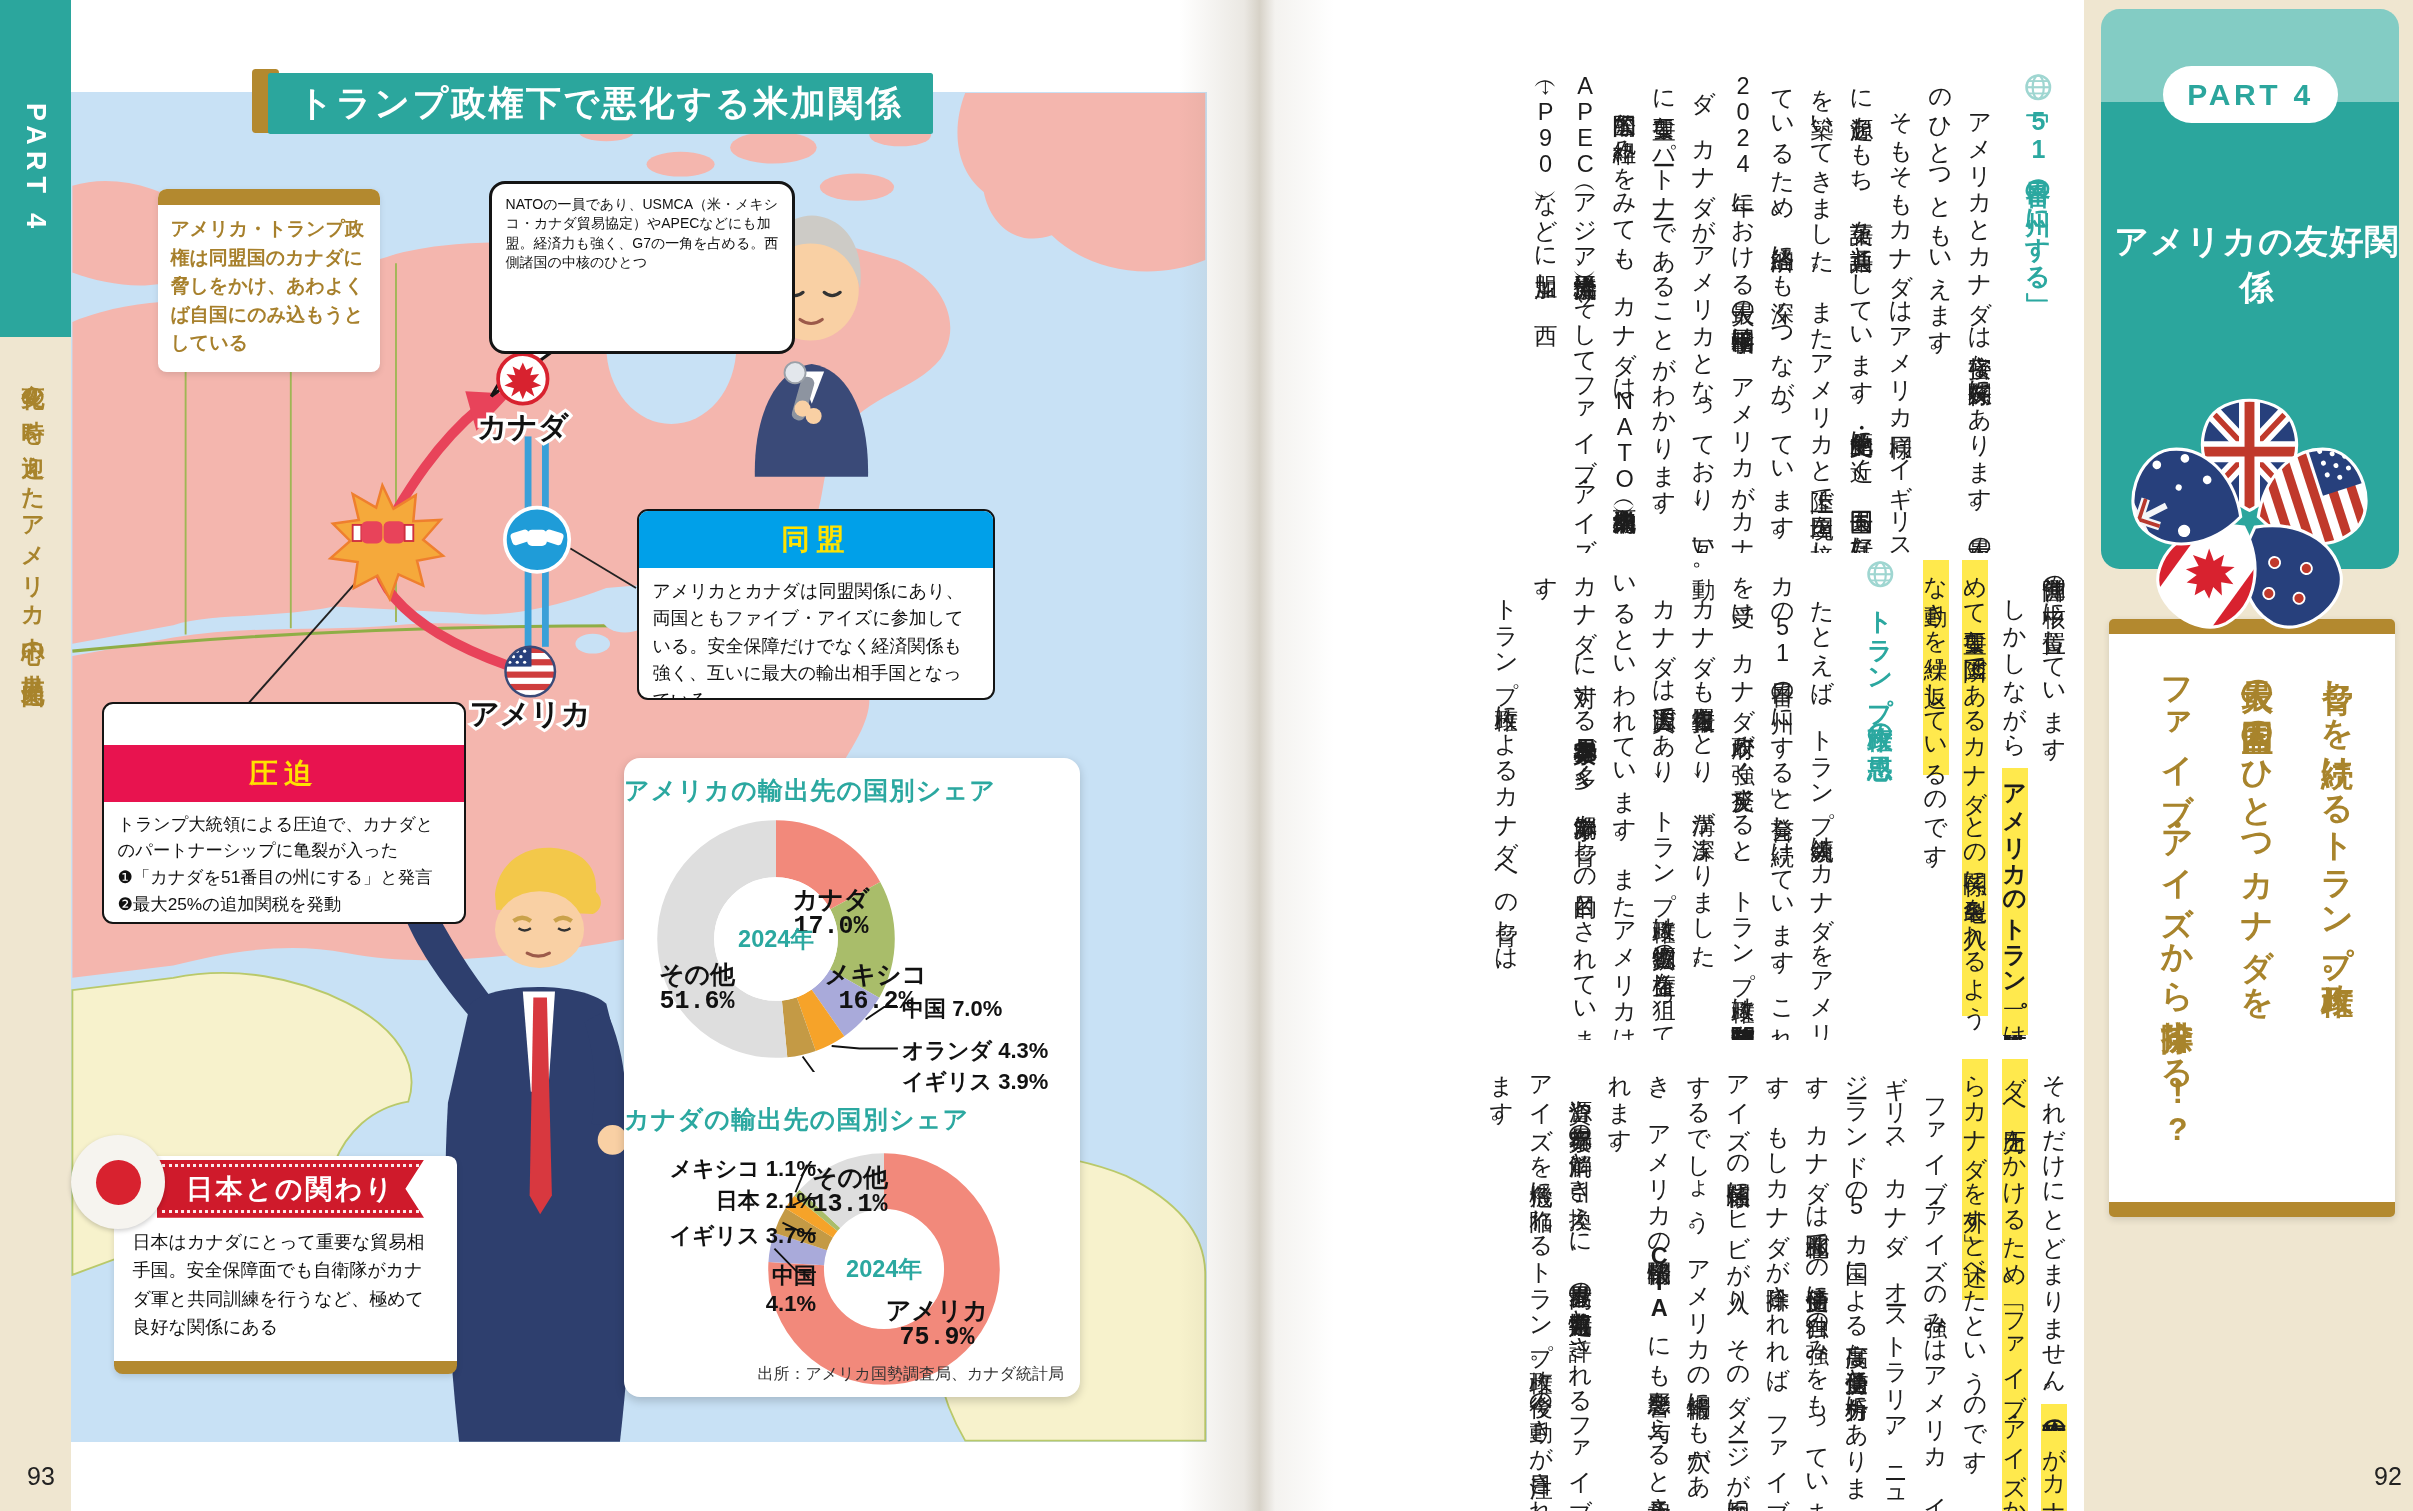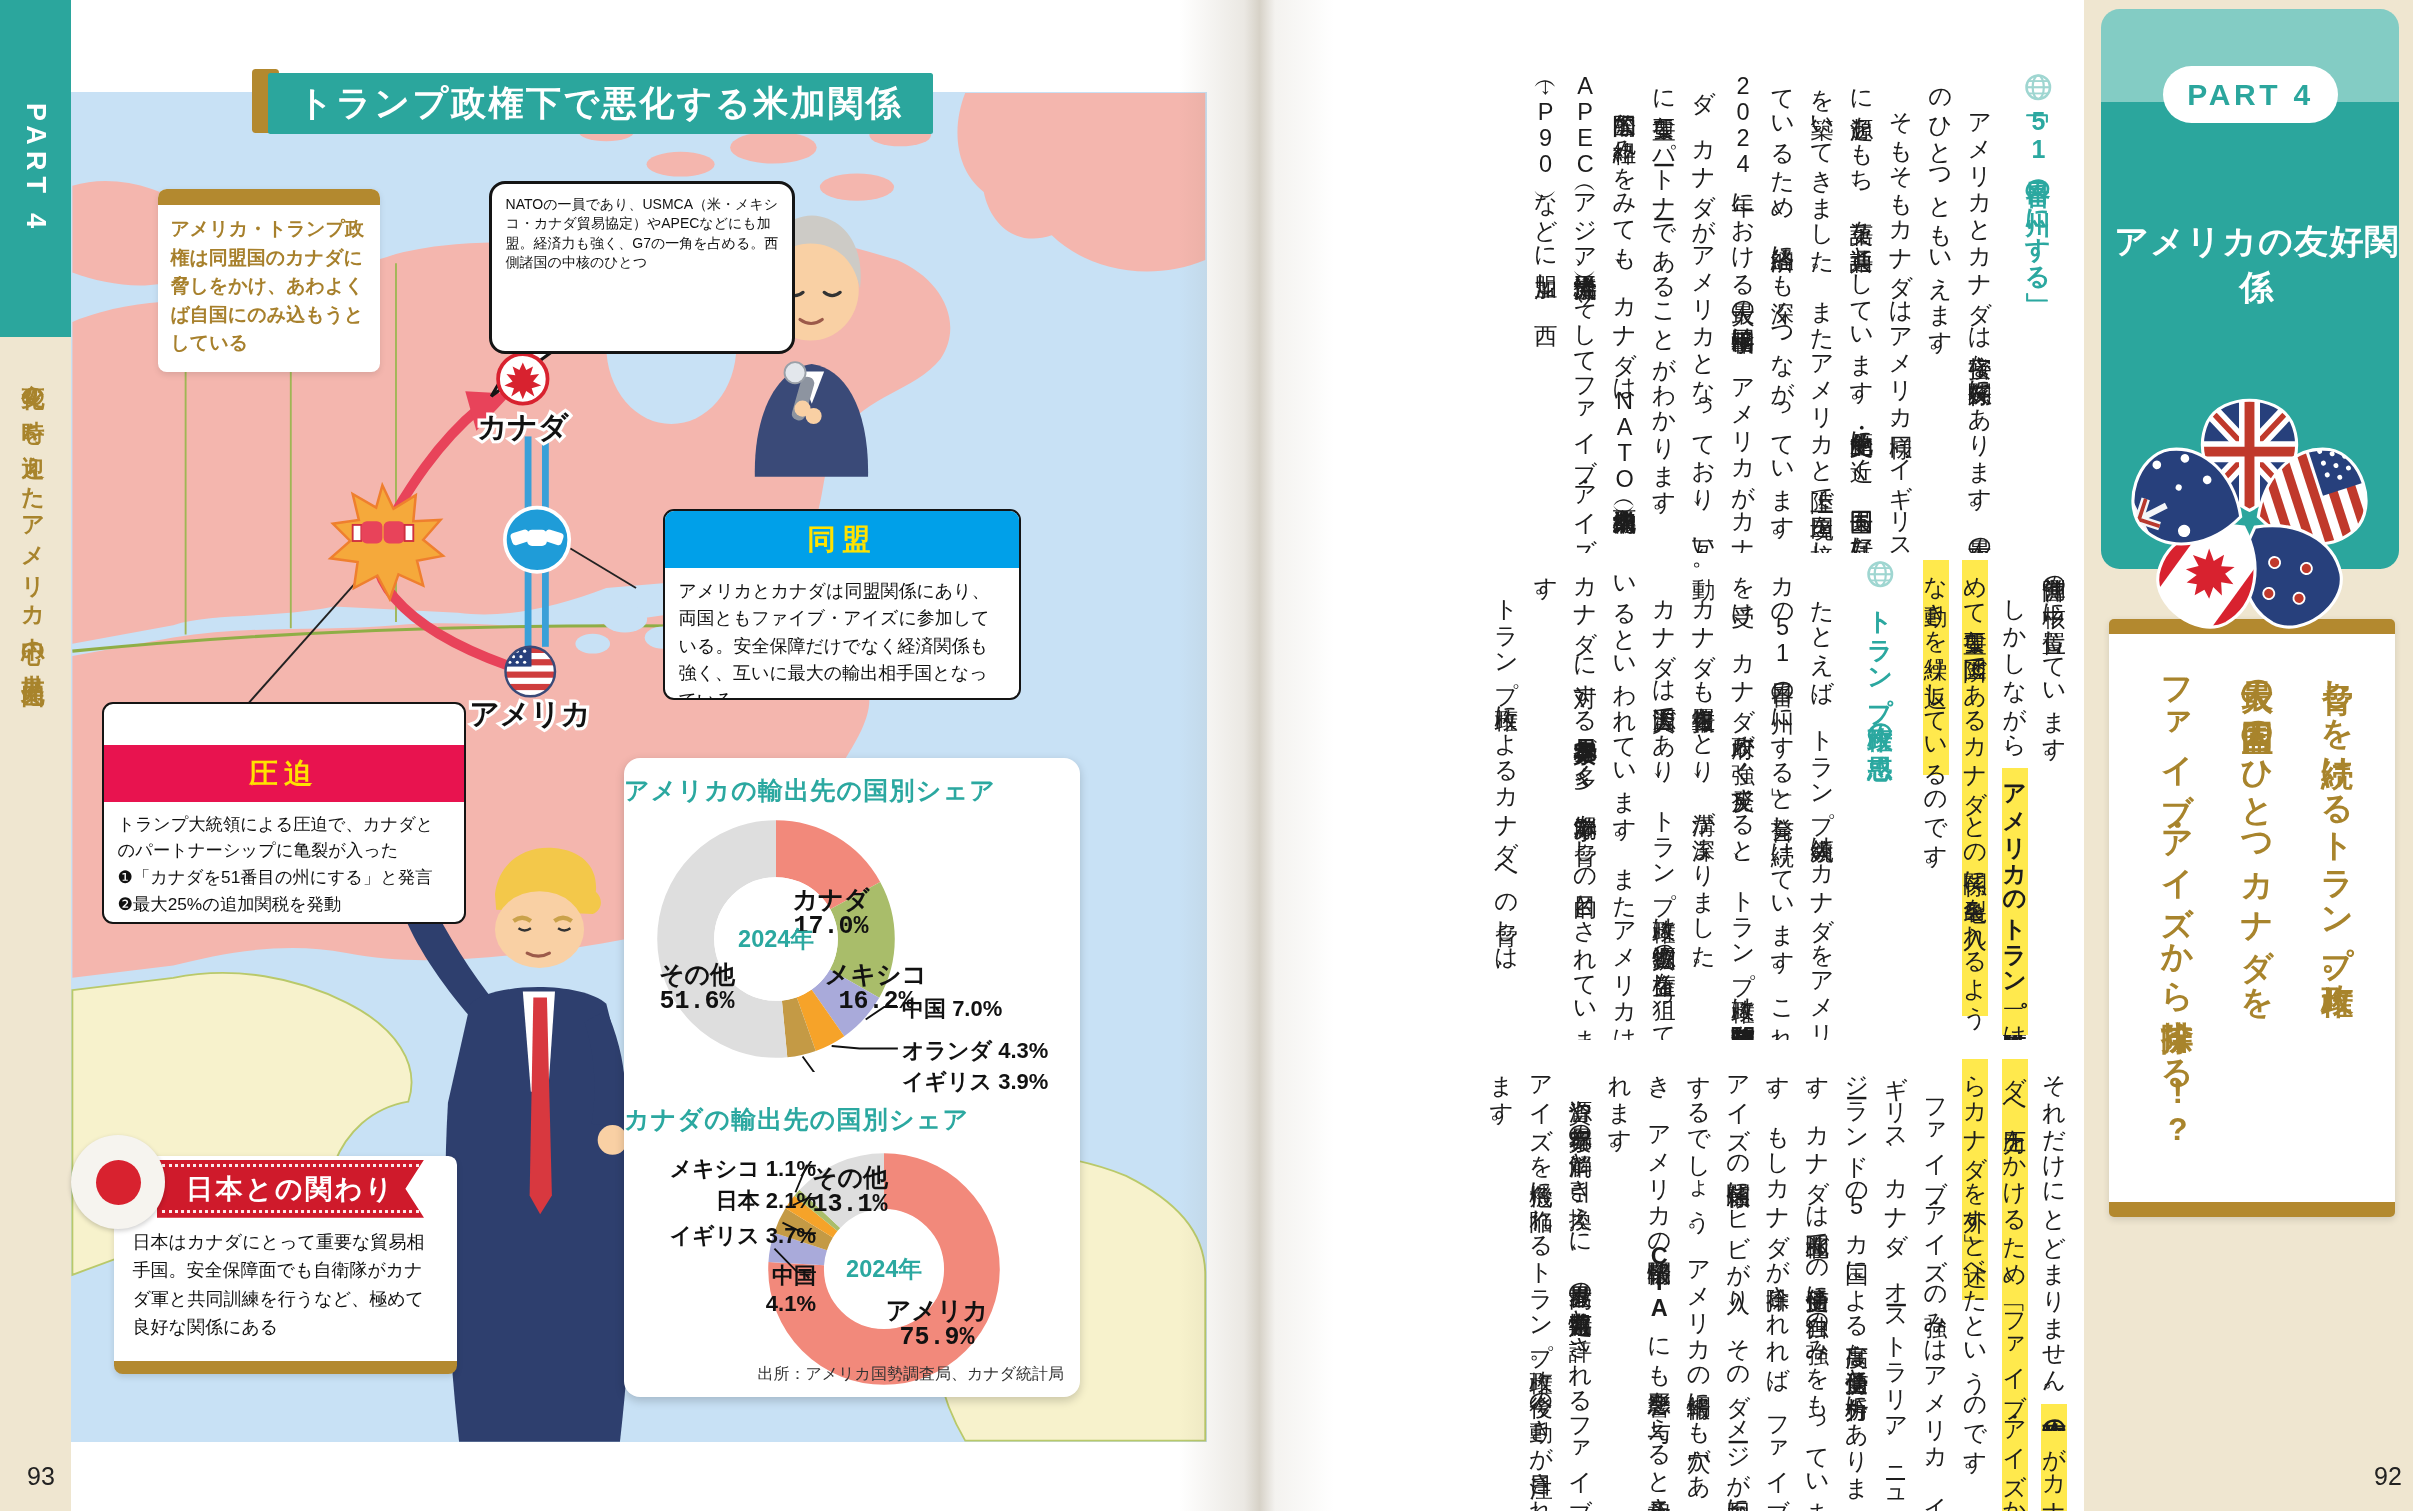--- a/index.html
+++ b/index.html
@@ -32,21 +32,21 @@
   .goldnote .txt{padding:10px 12.4px;color:#a7802c;font-size:19px;font-weight:700;line-height:1.50;}
 
   .bubble{left:489px;top:181px;width:300px;height:167px;background:#fff;border:3.1px solid #141414;border-radius:16px;
           z-index:10;padding:0;}
   .bubble .txt{padding:11px 13.6px;font-size:14px;line-height:1.38;color:#111;}
 
   .infobox{background:#fff;border:2.5px solid #141414;border-radius:11px;z-index:10;overflow:hidden;}
   .infobox .hd{height:57px;display:flex;align-items:center;justify-content:center;
                color:#ffe200;font-size:28.5px;font-weight:800;letter-spacing:6.2px;}
   .infobox .bd{padding:10px 13.6px;font-size:18px;line-height:1.52;color:#111;}
-  .box-alliance{left:663px;top:509px;width:354px;height:187px;}
+  .box-alliance{left:637px;top:509px;width:354px;height:187px;}
   .box-alliance .hd{background:#00a0e9;}
   .box-pressure{left:102px;top:702px;width:360px;height:218px;}
   .box-pressure .hd{background:#e8134f;margin-top:41px;}
   .box-pressure .bd{font-size:17.3px;line-height:1.5;}
   .pr-item{margin-top:1.2px;}
 
   .japanbox{left:114px;top:1156px;width:343px;height:205px;background:#fff;border-radius:8.7px;z-index:10;
             border-bottom:13.6px solid #b3892f;box-shadow:0 2.5px 6.2px rgba(0,0,0,.12);}
   .ribbon{position:absolute;left:43px;top:3.7px;width:267px;height:58px;background:#cf1a2b;z-index:2;
           clip-path:polygon(0 0,100% 0,calc(100% - 18.6px) 50%,100% 100%,0 100%);

